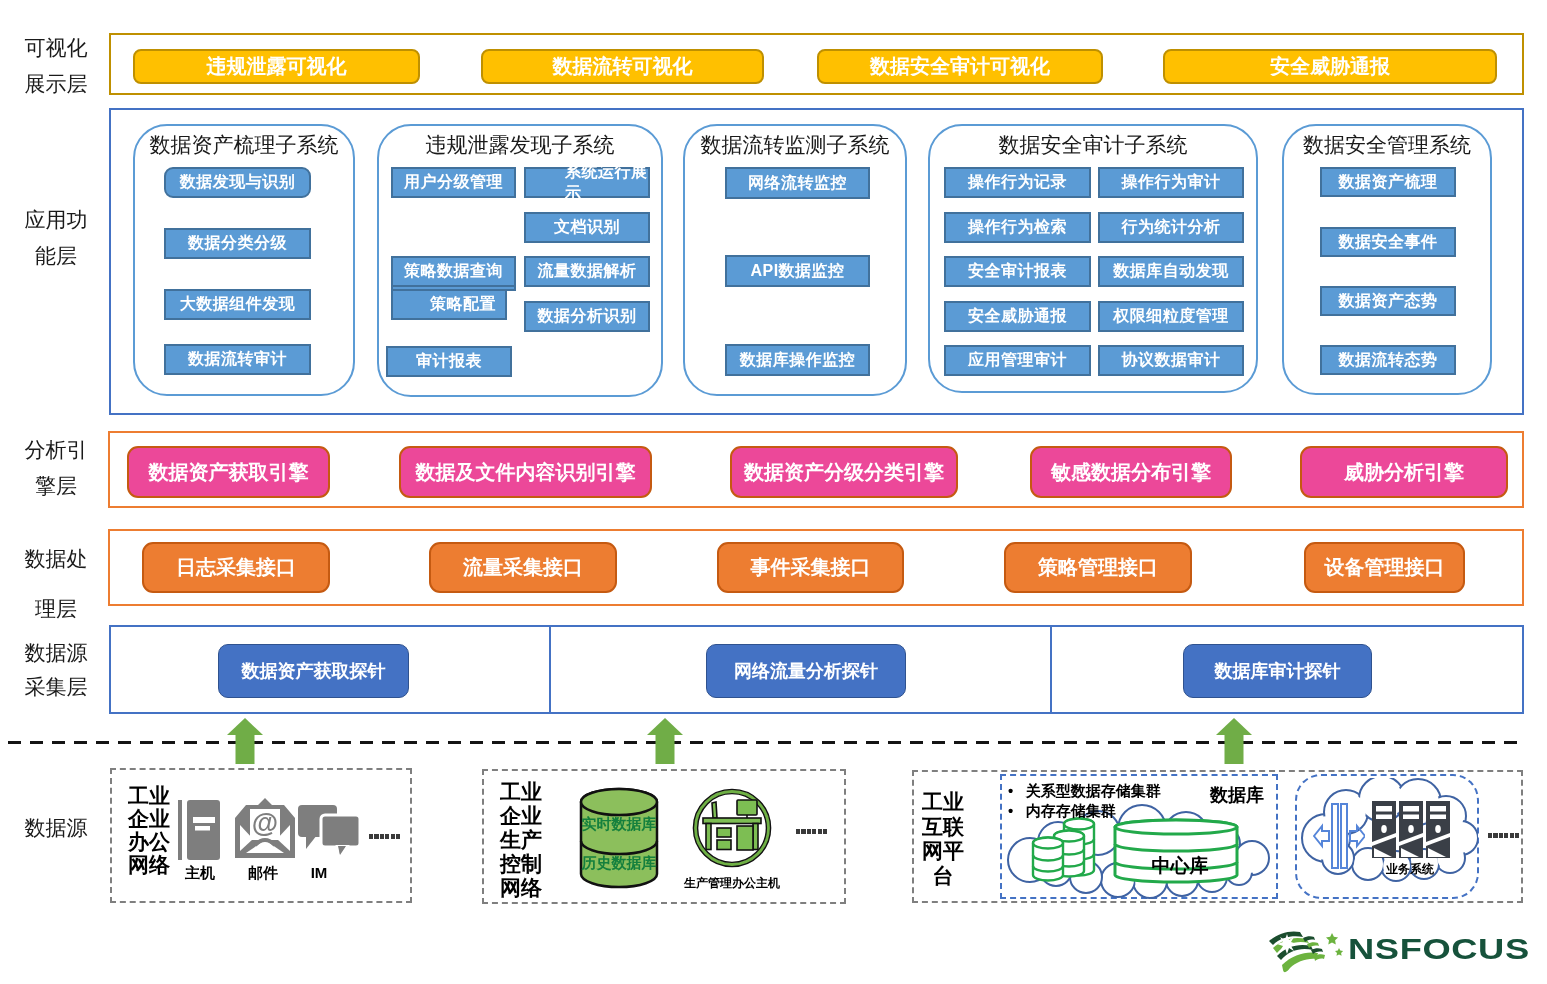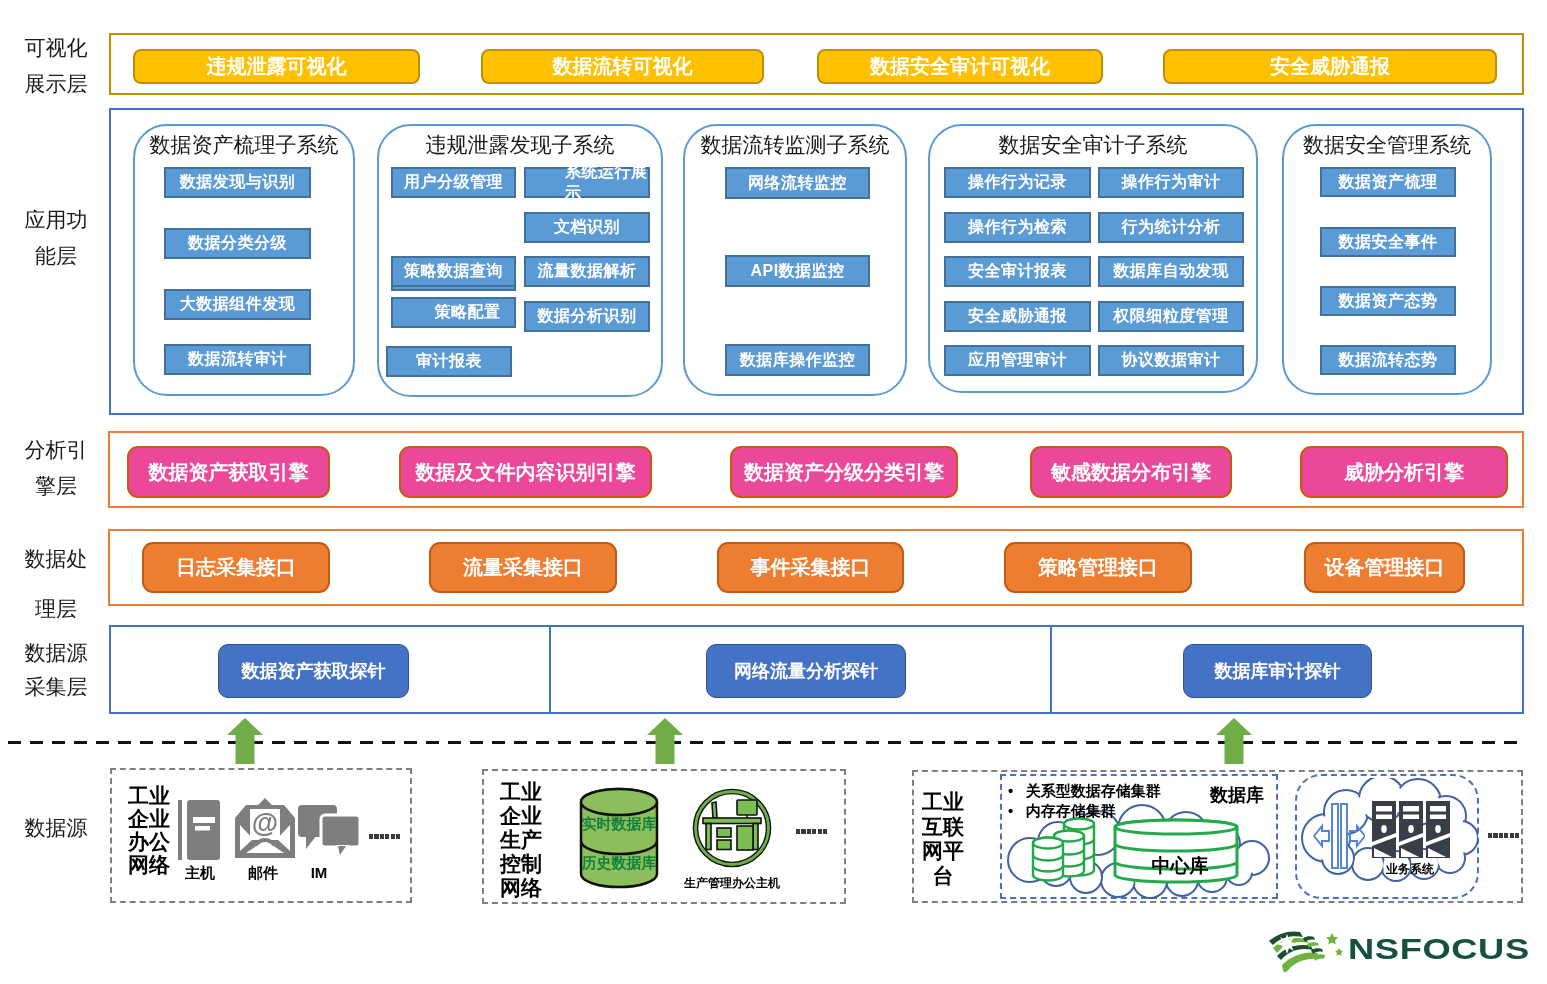--- a/index.html
+++ b/index.html
@@ -44,34 +44,34 @@
 <div class="box" style="left:109px;top:33px;width:1415px;height:62px;border:2px solid #BF9000;"></div>
 <div class="btn gold" style="left:133px;width:287px;">违规泄露可视化</div>
 <div class="btn gold" style="left:481px;width:283px;">数据流转可视化</div>
 <div class="btn gold" style="left:817px;width:286px;">数据安全审计可视化</div>
 <div class="btn gold" style="left:1163px;width:334px;">安全威胁通报</div>
 
 <div class="box" style="left:109px;top:108px;width:1415px;height:307px;border:2px solid #4472C4;"></div>
 
 <div class="panel" style="left:133px;top:124px;width:222px;height:272px;"></div>
 <div class="ptitle" style="left:133px;top:131px;width:222px;">数据资产梳理子系统</div>
-<div class="btn bb" style="left:164px;top:167px;width:147px;">数据发现与识别</div>
+<div class="btn bb" style="left:164px;top:167px;width:147px;border-radius:9px;">数据发现与识别</div>
 <div class="btn bb" style="left:164px;top:228px;width:147px;">数据分类分级</div>
 <div class="btn bb" style="left:164px;top:289px;width:147px;">大数据组件发现</div>
 <div class="btn bb" style="left:164px;top:344px;width:147px;">数据流转审计</div>
 
 <div class="panel" style="left:377px;top:124px;width:286px;height:273px;"></div>
 <div class="ptitle" style="left:377px;top:131px;width:286px;">违规泄露发现子系统</div>
 <div class="btn bb" style="left:391px;top:167px;width:125px;">用户分级管理</div>
 <div class="btn bb" style="left:524px;top:167px;width:126px;padding-left:39px;">系统运行展示</div>
 <div class="btn bb" style="left:391px;top:212px;width:125px;margin-top:48px;">组合策略设置</div>
 <div class="btn bb" style="left:524px;top:212px;width:126px;">文档识别</div>
 <div class="btn bb" style="left:391px;top:256px;width:125px;">策略数据查询</div>
 <div class="btn bb" style="left:524px;top:256px;width:126px;">流量数据解析</div>
-<div class="btn bb" style="left:391px;top:297px;width:125px;padding-left:28px;">策略配置</div>
+<div class="btn bb" style="left:391px;top:289px;width:116px;padding-left:28px;">策略配置</div>
 <div class="btn bb" style="left:524px;top:301px;width:126px;">数据分析识别</div>
 <div class="btn bb" style="left:386px;top:346px;width:126px;">审计报表</div>
 
 <div class="panel" style="left:683px;top:124px;width:224px;height:272px;"></div>
 <div class="ptitle" style="left:683px;top:131px;width:224px;">数据流转监测子系统</div>
 <div class="btn bb" style="left:725px;top:167px;width:145px;height:32px;">网络流转监控</div>
 <div class="btn bb" style="left:725px;top:255px;width:145px;height:32px;">API数据监控</div>
 <div class="btn bb" style="left:725px;top:344px;width:145px;height:32px;">数据库操作监控</div>
 
 <div class="panel" style="left:928px;top:124px;width:330px;height:269px;"></div>

